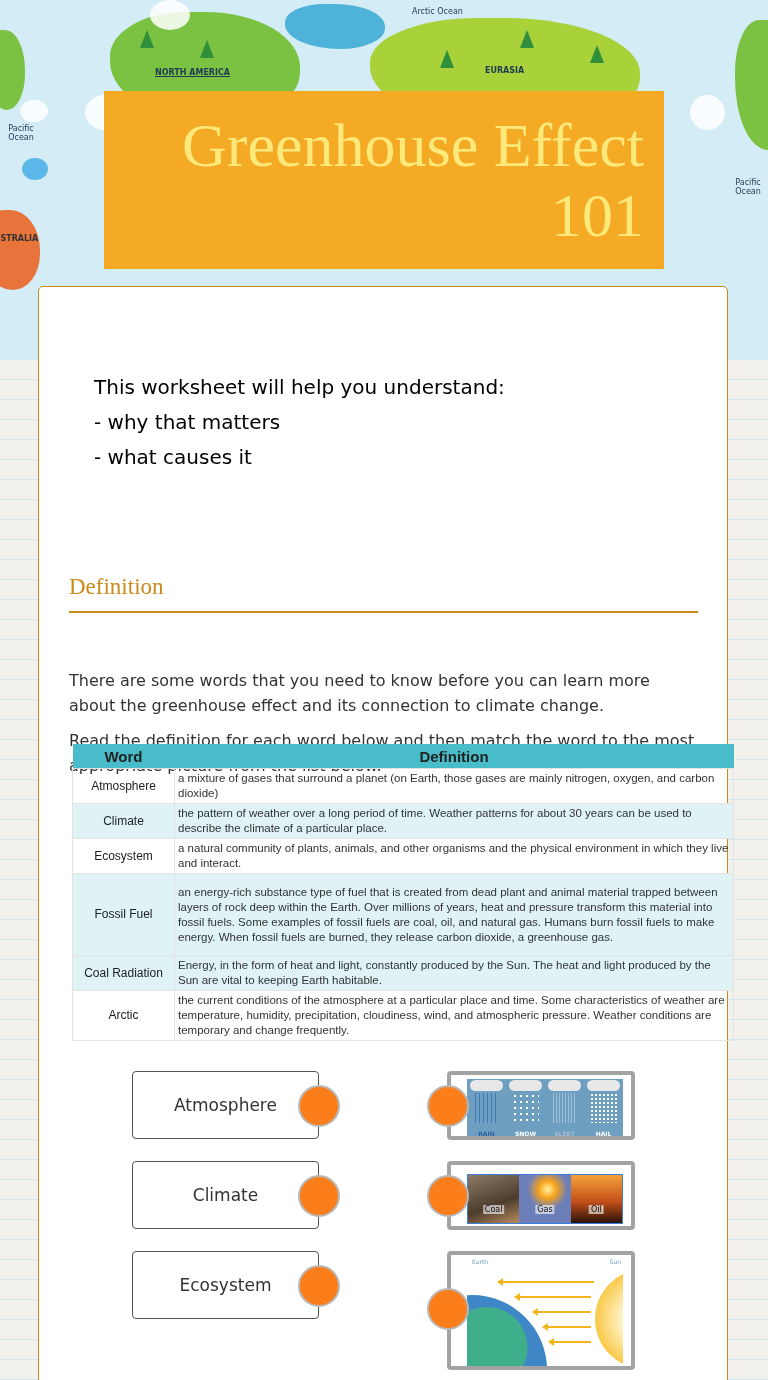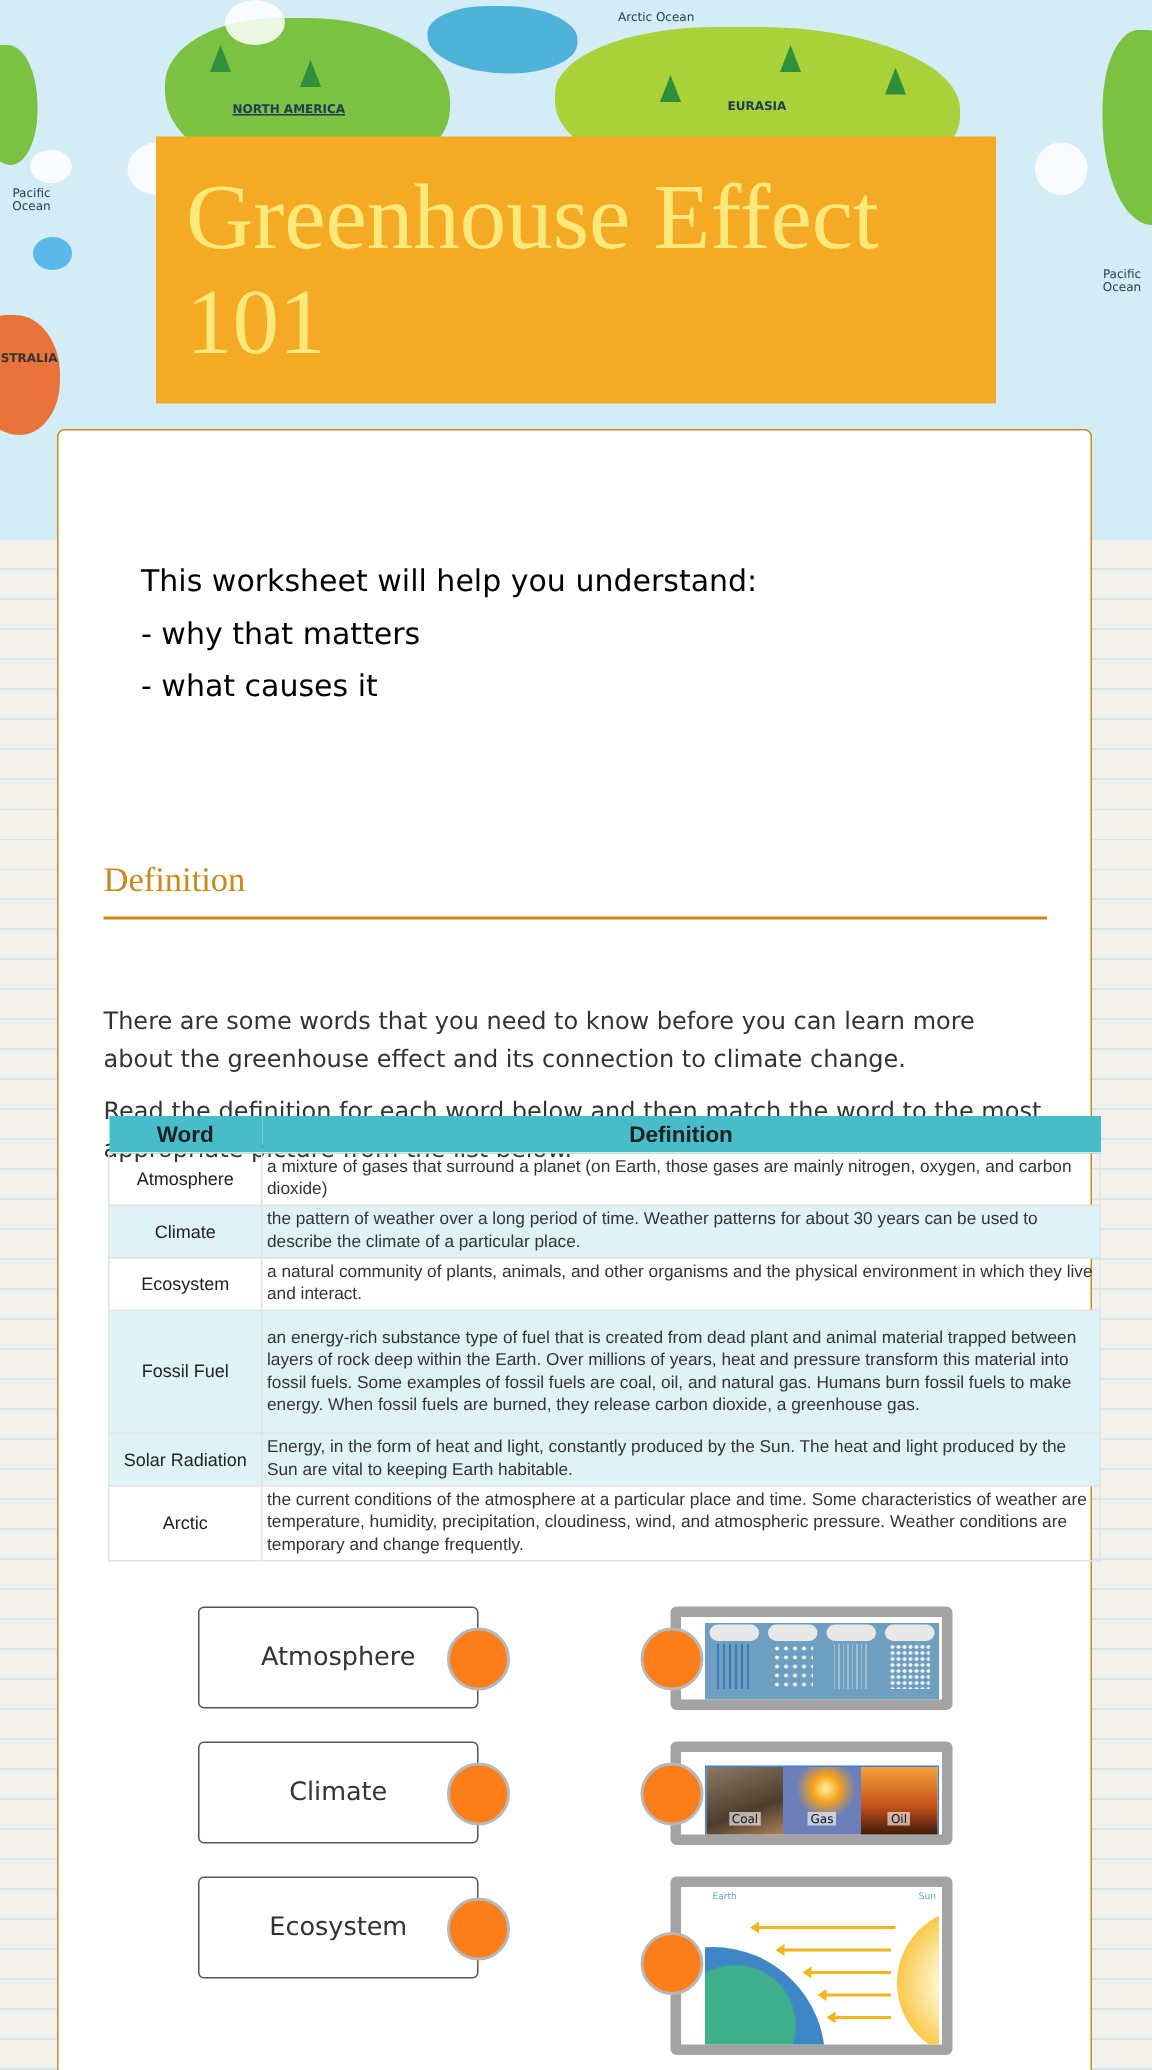--- a/index.html
+++ b/index.html
@@ -7,42 +7,42 @@
     background:#f2f1ec;font-family:"DejaVu Sans","Liberation Sans",sans-serif;}
   .lines{position:absolute;left:0;top:360px;width:768px;height:1020px;
     background-image:repeating-linear-gradient(to bottom,transparent 0,transparent 19px,#d6e6ee 19px,#d6e6ee 20px);}
   .hero{position:absolute;left:0;top:0;width:768px;height:360px;background:#d3ecf6;overflow:hidden;}
   .land{position:absolute;border-radius:40% 50% 45% 55%;}
   .cloud{position:absolute;background:#fff;border-radius:50%;opacity:.85;}
   .tree{position:absolute;width:0;height:0;border-left:7px solid transparent;border-right:7px solid transparent;border-bottom:18px solid #2f8f3a;}
   .ocean-label{position:absolute;font-family:"DejaVu Sans",sans-serif;font-size:8px;color:#1d3b52;line-height:9px;text-align:center;}
   .continent-label{position:absolute;font-size:8px;color:#1d3b52;font-weight:bold;}
   .title-box{position:absolute;left:104px;top:91px;width:560px;height:178px;background:#f4aa24;
-    display:flex;align-items:center;justify-content:center;text-align:left;}
+    display:flex;align-items:center;justify-content:center;text-align:right;}
   .title-box h1{margin:0;font-family:"Liberation Serif","DejaVu Serif",serif;font-weight:normal;
     font-size:62px;line-height:70px;color:#fde97a;width:520px;}
   .card{position:absolute;left:38px;top:286px;width:690px;height:1110px;background:#fff;
     border:1.5px solid #c98a1a;border-radius:5px;box-sizing:border-box;}
   .intro{position:absolute;left:94px;top:376px;font-size:20px;color:#000000;}
   .intro p{margin:0 0 13px 0;line-height:22px;}
   .vocab-h{position:absolute;left:69px;top:574px;font-family:"Liberation Serif","DejaVu Serif",serif;
     font-size:23px;color:#c98a1a;}
   .vocab-rule{position:absolute;left:69px;top:611px;width:629px;height:1.5px;background:#c98a1a;}
   .para{position:absolute;left:69px;width:630px;font-size:16px;color:#333;line-height:25px;margin-top:46px;}
   table.defs{position:absolute;left:72px;top:744px;width:662px;border-collapse:collapse;
     font-family:"Liberation Sans",sans-serif;font-size:11.5px;color:#333;}
   table.defs th{background:#48bcc8;color:#222;font-weight:bold;font-size:15px;height:24px;padding:0;}
   table.defs td{border:1px solid #e2e2e2;padding:2px 3px;line-height:15px;vertical-align:middle;}
   table.defs td.w{text-align:center;width:95px;font-size:12px;color:#222;}
   table.defs tr.alt td{background:#dff3f6;}
   .word-box{position:absolute;left:132px;width:187px;height:68px;border:1px solid #555;border-radius:4px;
     box-sizing:border-box;display:flex;align-items:center;padding-left:0;font-size:17px;color:#333;background:#fff;}
   .word-box span{width:188px;text-align:center;}
   .dot{position:absolute;width:42px;height:42px;border-radius:50%;background:#fb7e1b;border:2px solid #b8b8b8;box-sizing:border-box;}
-  .pic-box{position:absolute;left:447px;width:188px;border:7px solid #a3a3a3;border-radius:4px;box-sizing:border-box;background:#fff;overflow:hidden;}
+  .pic-box{position:absolute;left:447px;width:188px;border:4px solid #a3a3a3;border-radius:4px;box-sizing:border-box;background:#fff;overflow:hidden;}
   .precip{position:absolute;left:16px;top:4px;width:156px;height:60px;background:#6e9fc0;}
   .precip .cell{position:absolute;top:0;width:39px;height:60px;}
   .precip .cl{position:absolute;top:1px;left:3px;width:33px;height:11px;border-radius:6px;background:#e8e8e8;}
   .precip .lab{position:absolute;bottom:2px;width:39px;text-align:center;font-size:6px;font-weight:bold;}
   .fuels{position:absolute;left:16px;top:9px;width:156px;height:50px;border:1px solid #3a7ee0;box-sizing:border-box;display:flex;}
   .fuels div{flex:1;position:relative;}
   .fuels span{position:absolute;left:50%;top:30px;transform:translateX(-50%);background:rgba(255,255,255,.6);font-size:8px;padding:0 2px;color:#111;}
   .solar-lab{position:absolute;top:3px;font-size:6px;color:#6da0c0;}
   .arrow{position:absolute;height:2px;background:#f4b51c;}
   .arrow:before{content:"";position:absolute;left:-5px;top:-3px;border-right:6px solid #f4b51c;border-top:4px solid transparent;border-bottom:4px solid transparent;}
@@ -113,21 +113,21 @@
     </tr>
     <tr style="height:35px;">
       <td class="w">Ecosystem</td>
       <td>a natural community of plants, animals, and other organisms and the physical environment in which they live and interact.</td>
     </tr>
     <tr class="alt" style="height:82px;">
       <td class="w">Fossil Fuel</td>
       <td>an energy-rich substance type of fuel that is created from dead plant and animal material trapped between layers of rock deep within the Earth. Over millions of years, heat and pressure transform this material into fossil fuels. Some examples of fossil fuels are coal, oil, and natural gas. Humans burn fossil fuels to make energy. When fossil fuels are burned, they release carbon dioxide, a greenhouse gas.</td>
     </tr>
     <tr class="alt" style="height:35px;">
-      <td class="w">Solar Radiation</td>
+      <td class="w">Coal Radiation</td>
       <td>Energy, in the form of heat and light, constantly produced by the Sun.  The heat and light produced by the Sun are vital to keeping Earth habitable.</td>
     </tr>
     <tr style="height:50px;">
       <td class="w">Arctic</td>
       <td>the current conditions of the atmosphere at a particular place and time. Some characteristics of weather are temperature, humidity, precipitation, cloudiness, wind, and atmospheric pressure. Weather conditions are temporary and change frequently.</td>
     </tr>
   </tbody>
 </table>
 
 <div class="word-box" style="top:1071px;">

